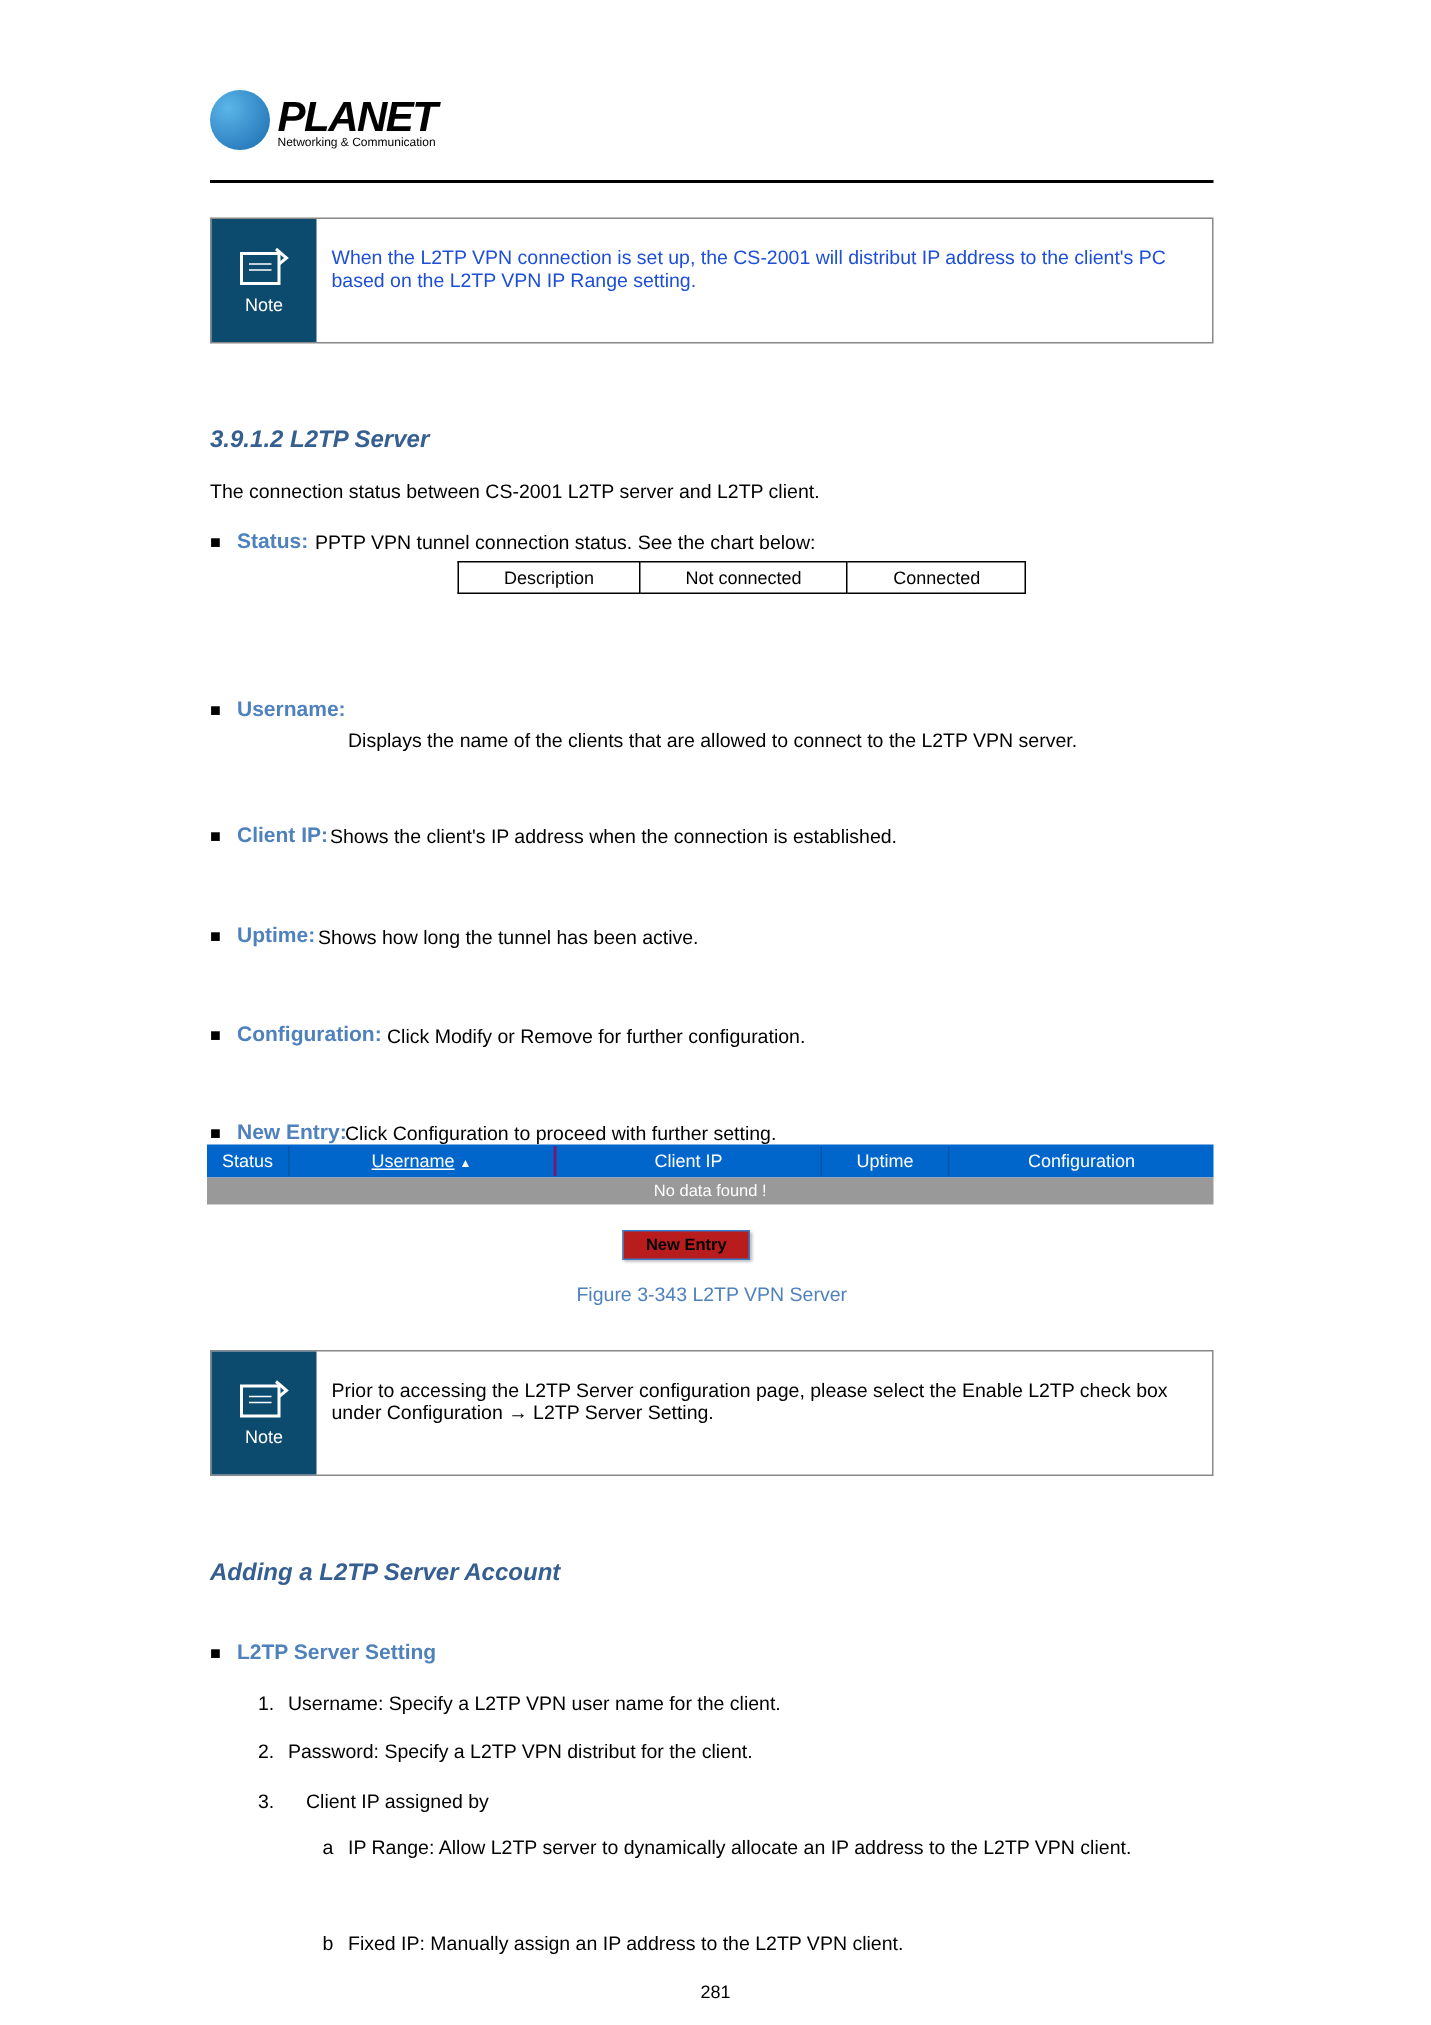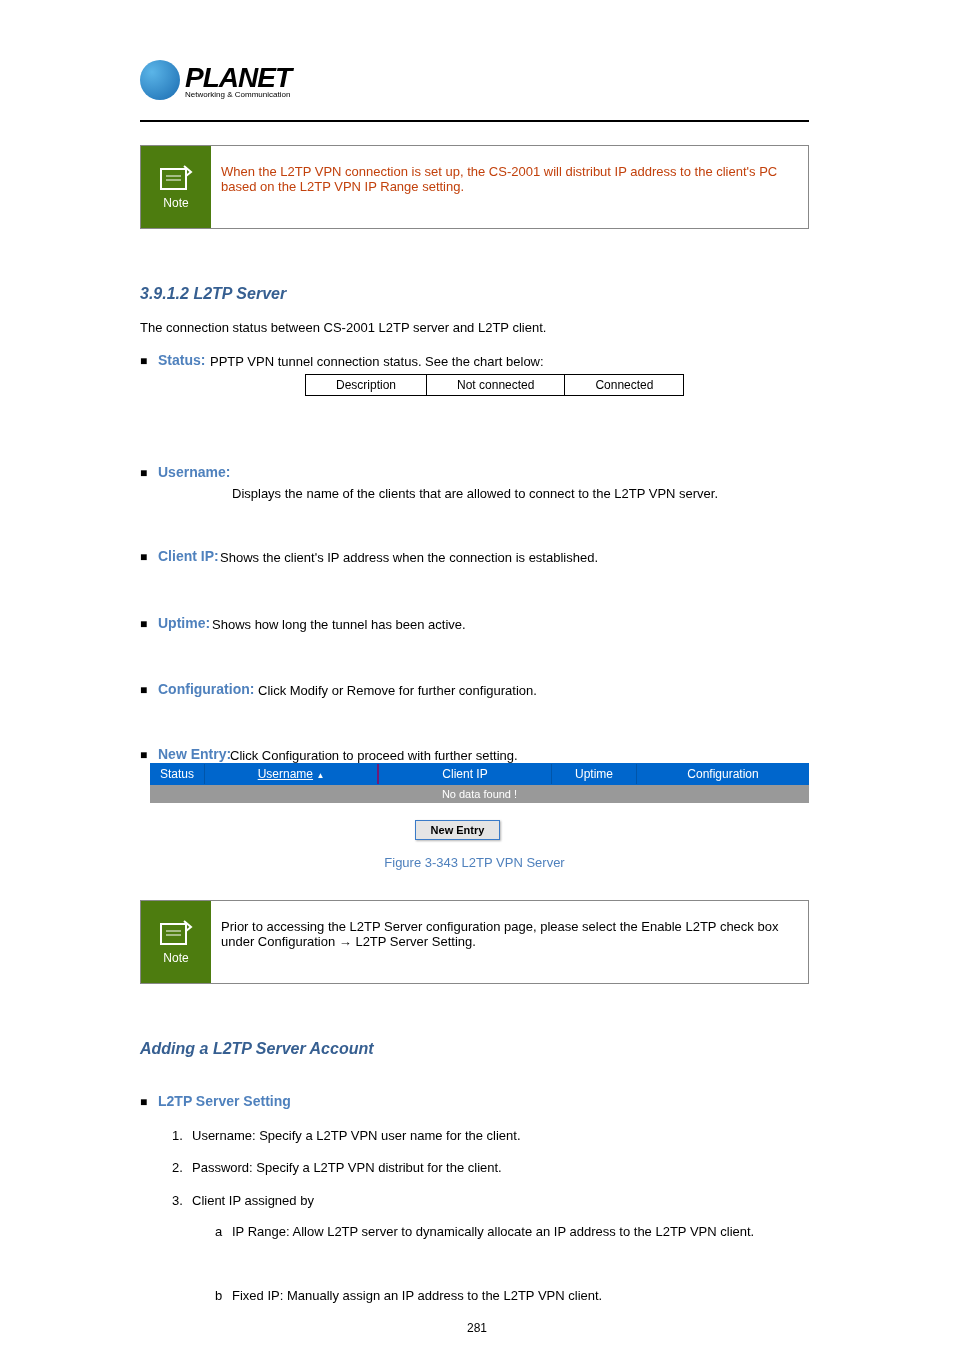--- a/index.html
+++ b/index.html
@@ -48,40 +48,40 @@
       position: absolute;
       top: 145px;
       left: 140px;
       right: 145px;
       height: 84px;
       border: 1px solid #888;
       display: flex;
     }
     .note-icon-cell {
       width: 70px;
-      background: #4d7c0f;
+      background: #0c4a6e;
       display: flex;
       flex-direction: column;
       align-items: center;
       justify-content: center;
     }
     .note-icon-svg {
       width: 40px;
       height: 30px;
     }
     .note-label {
       color: #fff;
       font-size: 12px;
       margin-top: 2px;
     }
     .note-text1 {
       flex: 1;
       padding: 18px 10px;
       font-size: 13px;
-      color: #c2410c;
+      color: #1d4ed8;
     }
     .section-title {
       position: absolute;
       left: 140px;
       font-size: 16px;
       font-weight: bold;
       color: #365f91;
       font-style: italic;
     }
     .body-text {
@@ -121,21 +121,21 @@
       font-size: 12px;
     }
     .mini-icon {
       width: 18px;
       height: 14px;
       display: inline-block;
     }
     .blue-table {
       position: absolute;
       top: 763px;
-      left: 140px;
+      left: 128px;
       right: 145px;
       padding-left: 10px;
     }
     .blue-table-header {
       display: flex;
       background: #0066cc;
       color: #fff;
       font-size: 12px;
       height: 22px;
       align-items: center;
@@ -158,21 +158,21 @@
       text-align: center;
       padding: 3px 0;
     }
     .new-entry-btn {
       position: absolute;
       top: 820px;
       left: 415px;
       width: 85px;
       height: 20px;
       border: 1px solid #3a7bc8;
-      background: #e5e5e5;
+      background: #b91c1c;
       font-size: 11px;
       font-weight: bold;
       color: #000;
       text-align: center;
       line-height: 18px;
       box-shadow: 1px 1px 2px rgba(0,0,0,0.3);
     }
     .figure-label {
       position: absolute;
       left: 140px;
@@ -300,21 +300,21 @@
 <div class="bullet" style="top:1095px;">■</div>
 <div class="bullet-label" style="top:1093px;">L2TP Server Setting</div>
 
 <div class="sub-bullet" style="top:1128px;">1.</div>
 <div class="bullet-text" style="top:1128px;left:192px;">Username: Specify a L2TP VPN user name for the client.</div>
 
 <div class="sub-bullet" style="top:1160px;">2.</div>
 <div class="bullet-text" style="top:1160px;left:192px;">Password: Specify a L2TP VPN distribut for the client.</div>
 
 <div class="sub-bullet" style="top:1193px;">3.</div>
-<div class="bullet-text" style="top:1193px;left:192px;">Client IP assigned by</div>
+<div class="bullet-text" style="top:1193px;left:204px;">Client IP assigned by</div>
 
 <div class="bullet-text" style="top:1224px;left:215px;">a</div>
 <div class="bullet-text" style="top:1224px;left:232px;right:145px;">IP Range: Allow L2TP server to dynamically allocate an IP address to the L2TP VPN client.</div>
 
 <div class="bullet-text" style="top:1288px;left:215px;">b</div>
 <div class="bullet-text" style="top:1288px;left:232px;right:145px;">Fixed IP: Manually assign an IP address to the L2TP VPN client.</div>
 
 <div style="position:absolute;bottom:15px;left:0;right:0;text-align:center;font-size:12px;">281</div>
 
 </body></html>

